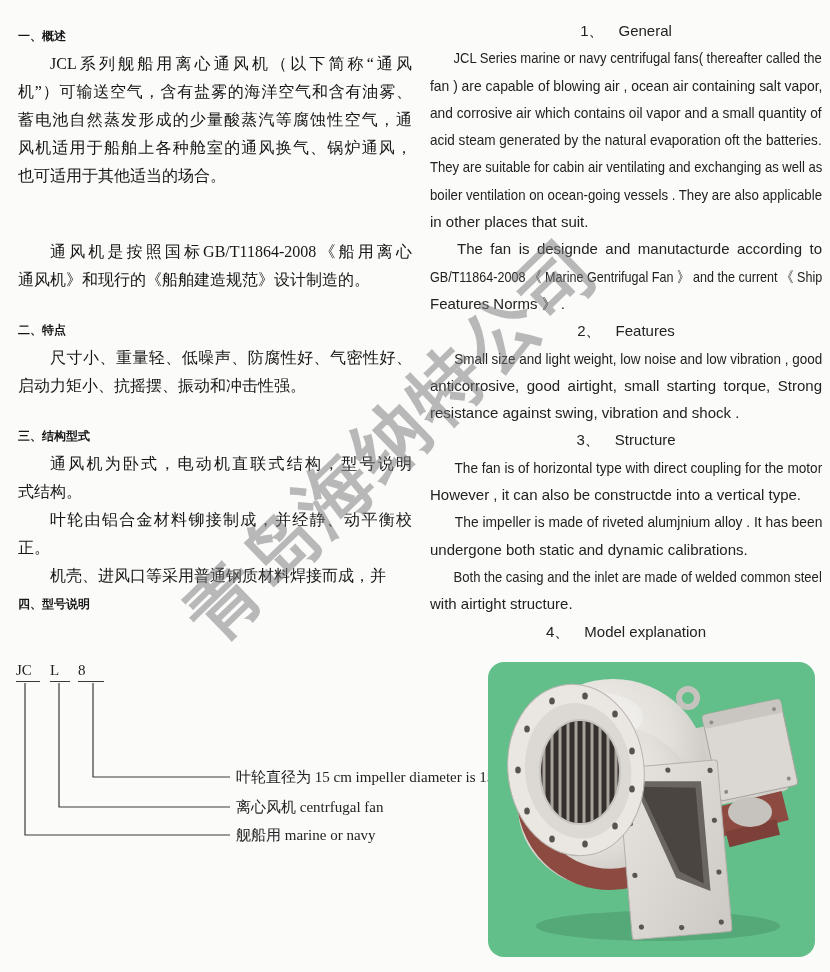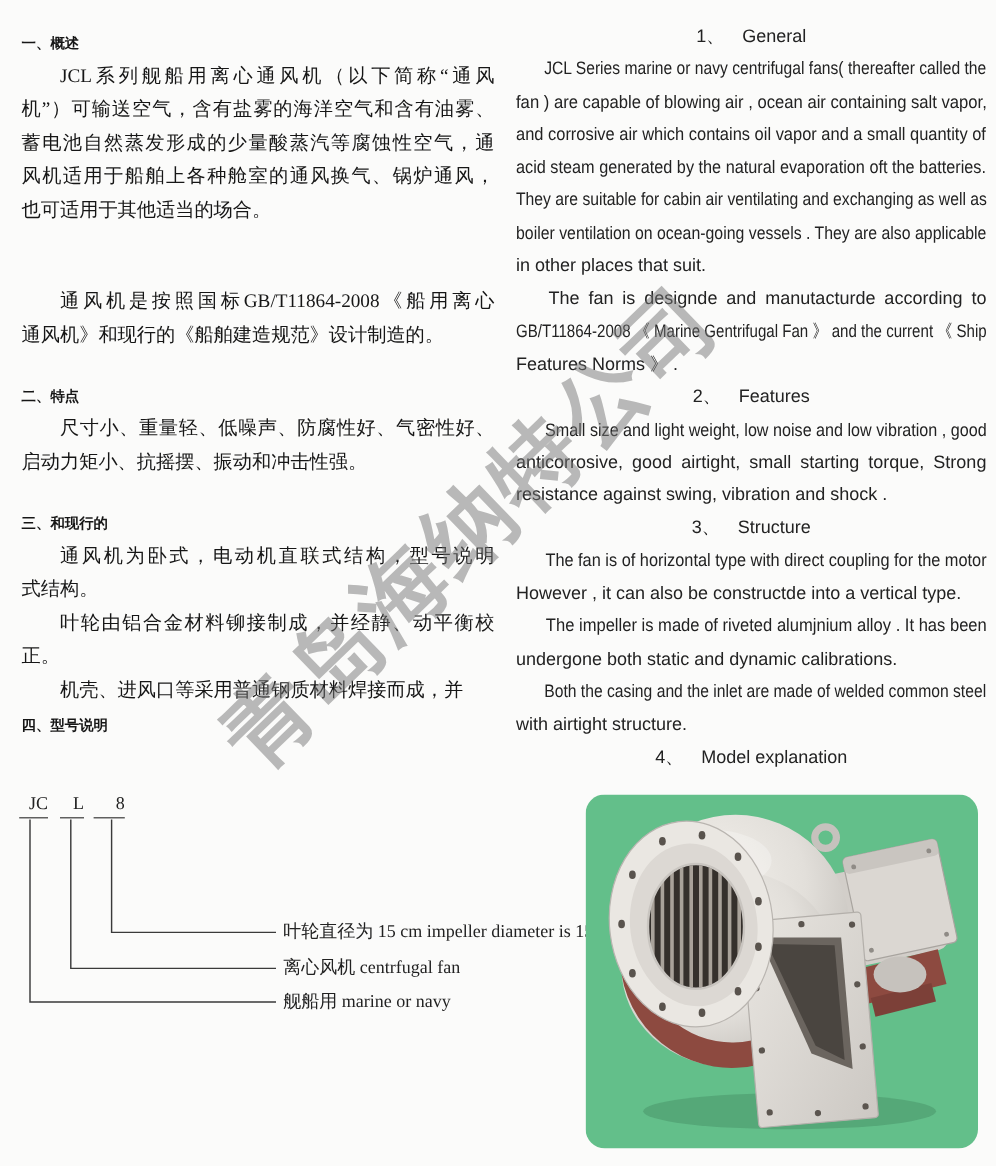--- a/index.html
+++ b/index.html
@@ -22,21 +22,21 @@
 
   
   .line { white-space:nowrap; text-align:justify; text-align-last:justify; overflow:visible; }
   .para .line:last-child { text-align-last:left; }
   .cjk .line:first-child { text-indent:2em; }
   .eng .line:first-child { text-indent:1.8em; }
 
   
   .diagram { position:absolute; left:14px; top:656px; width:470px; height:205px;
              font-size:15px; color:#222; }
-  .code { position:absolute; top:4px; display:inline-block; text-align:right;
+  .code { position:absolute; top:4px; display:inline-block; text-align:left;
           border-bottom:1.5px solid #3a3a3a; padding-bottom:1px; line-height:20px; }
   .c1 { left:2px;  width:24px; }
   .c2 { left:36px; width:20px; }
   .c3 { left:64px; width:26px; }
   .dlines { position:absolute; left:0; top:0; }
   .dlabel { position:absolute; left:222px; height:22px; line-height:22px; white-space:nowrap; }
   .l1 { top:110px; } .l2 { top:140px; } .l3 { top:168px; }
 
   
   .photo { position:absolute; left:488px; top:662px; width:327px; height:295px; }
@@ -66,21 +66,21 @@
         <div class="line">通风机是按照国标GB/T11864-2008《船用离心</div>
         <div class="line">通风机》和现行的《船舶建造规范》设计制造的。</div>
       </div>
 
     <div class="cheading gap-md">二、特点</div>
     <div class="para cjk">
         <div class="line">尺寸小、重量轻、低噪声、防腐性好、气密性好、</div>
         <div class="line">启动力矩小、抗摇摆、振动和冲击性强。</div>
       </div>
 
-    <div class="cheading gap-md">三、和现行的</div>
+    <div class="cheading gap-md">三、结构型式</div>
     <div class="para cjk">
         <div class="line">通风机为卧式，电动机直联式结构，型号说明</div>
         <div class="line">式结构。</div>
       </div>
     <div class="para cjk">
         <div class="line">叶轮由铝合金材料铆接制成，并经静、动平衡校</div>
         <div class="line">正。</div>
       </div>
     <div class="para cjk">
         <div class="line">机壳、进风口等采用普通钢质材料焊接而成，并</div>

